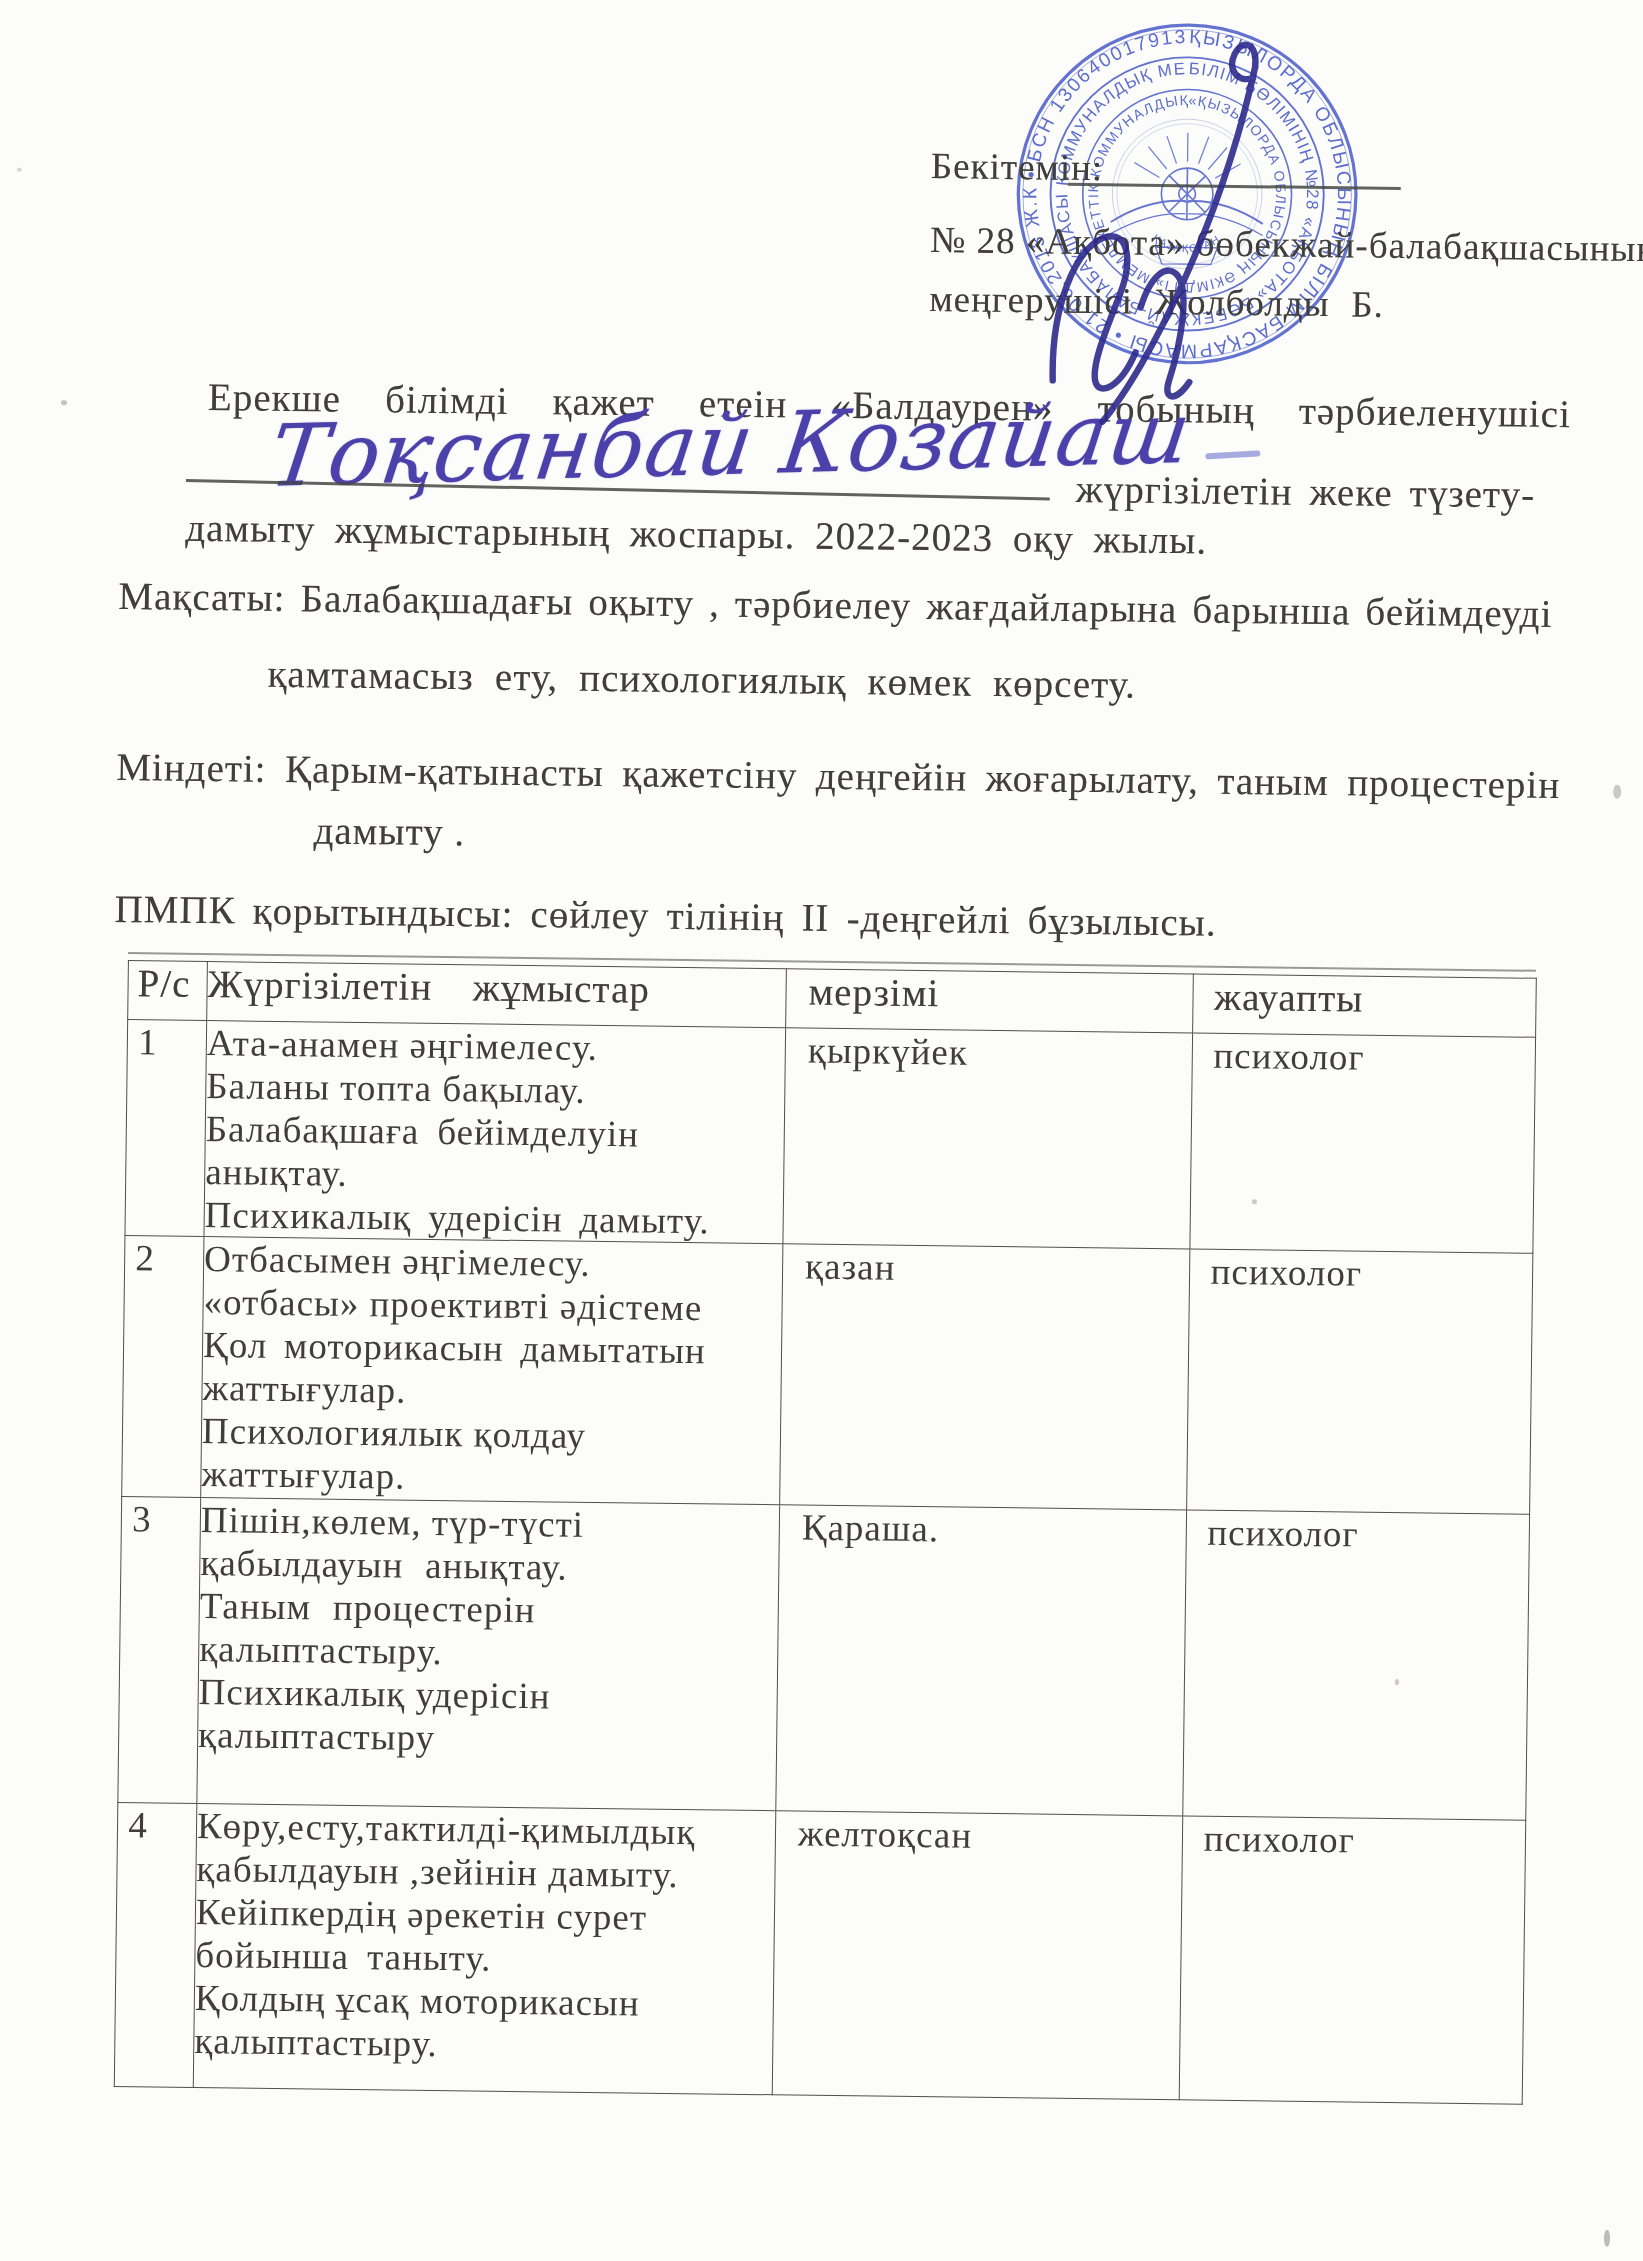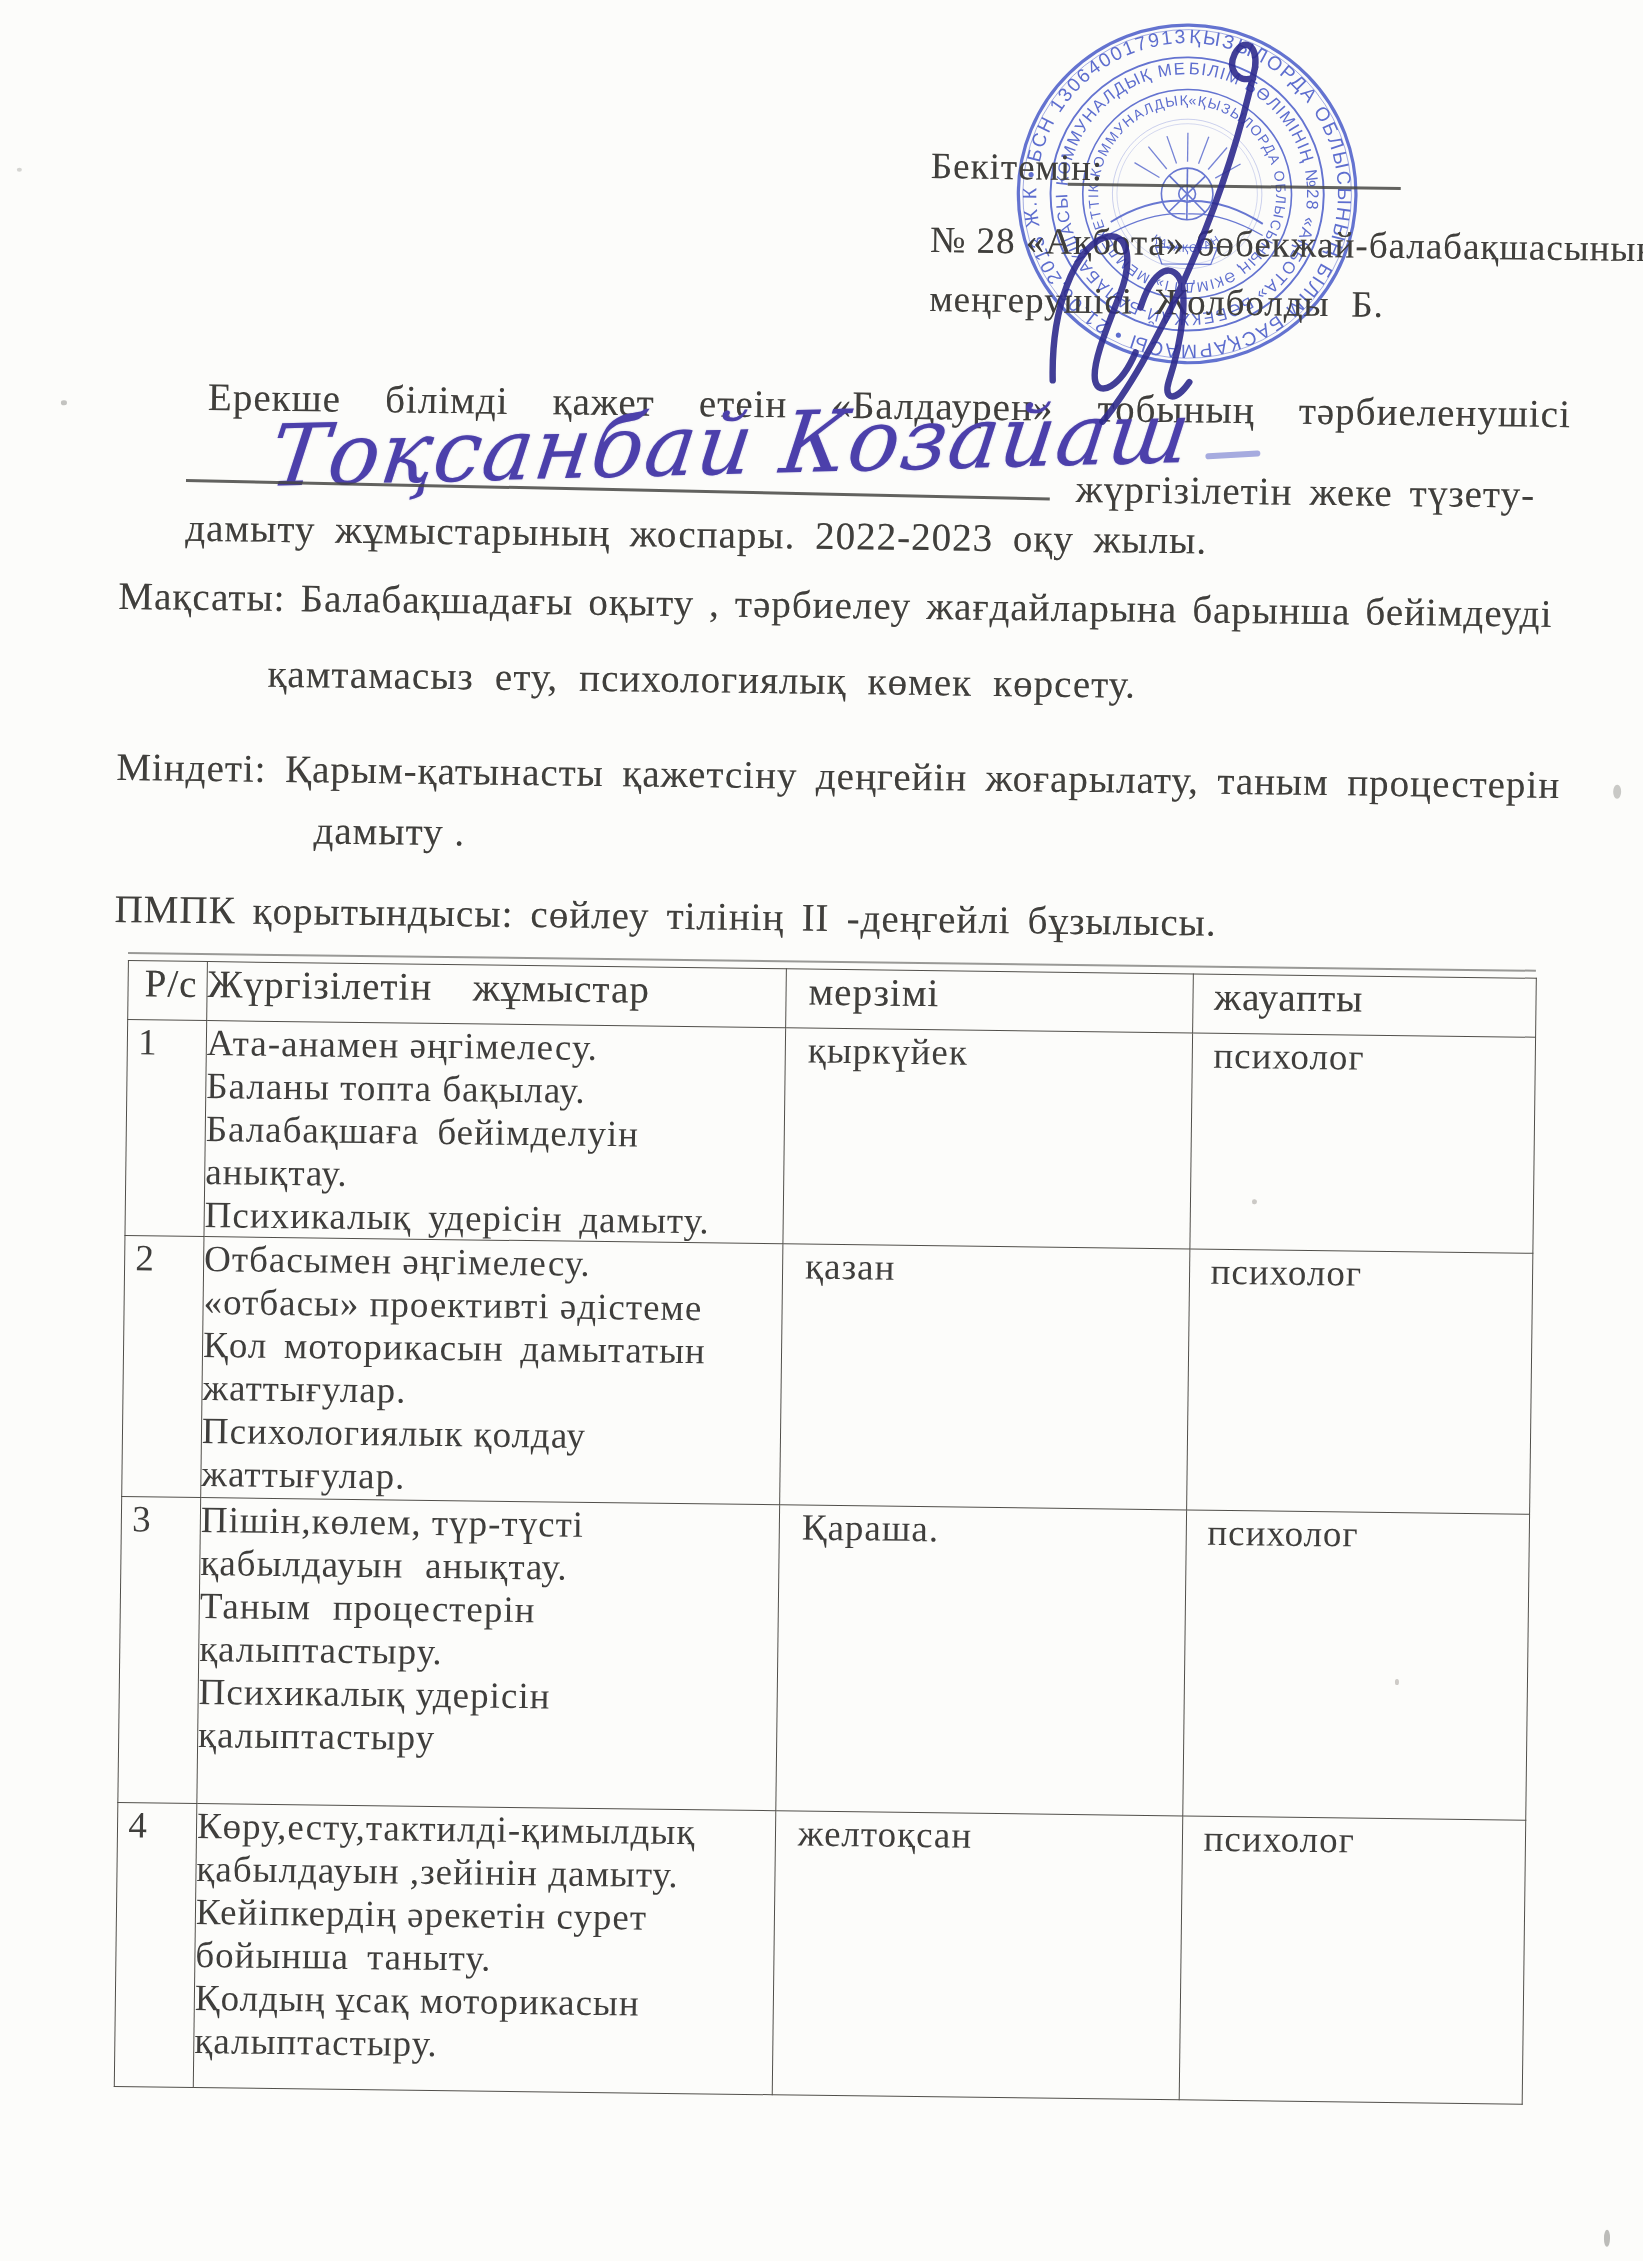--- a/index.html
+++ b/index.html
@@ -117,21 +117,21 @@
     <table class="plan" style="left:140px;top:960px;width:1408px;">
       <colgroup>
           <col style="width:79px">
           <col style="width:579px">
           <col style="width:407px">
           <col style="width:343px">
         </colgroup>
       <tbody>
           <tr style="height:59px;">
         <td class="cell-pad" style="padding-left:9px;">
-              <div class="txt big" style="position:static;margin-left:7px;">Р/с</div>
+              <div class="txt big" style="position:static;">Р/с</div>
             </td>
         <td class="cell-pad">
               <div class="txt big wide-ws" style="position:static;">Жүргізілетін жұмыстар</div>
             </td>
         <td class="cell-pad" style="padding-left:22px;">
               <div class="txt big" style="position:static;">мерзімі</div>
             </td>
         <td class="cell-pad" style="padding-left:20.6px;">
               <div class="txt big" style="position:static;">жауапты</div>
             </td>

